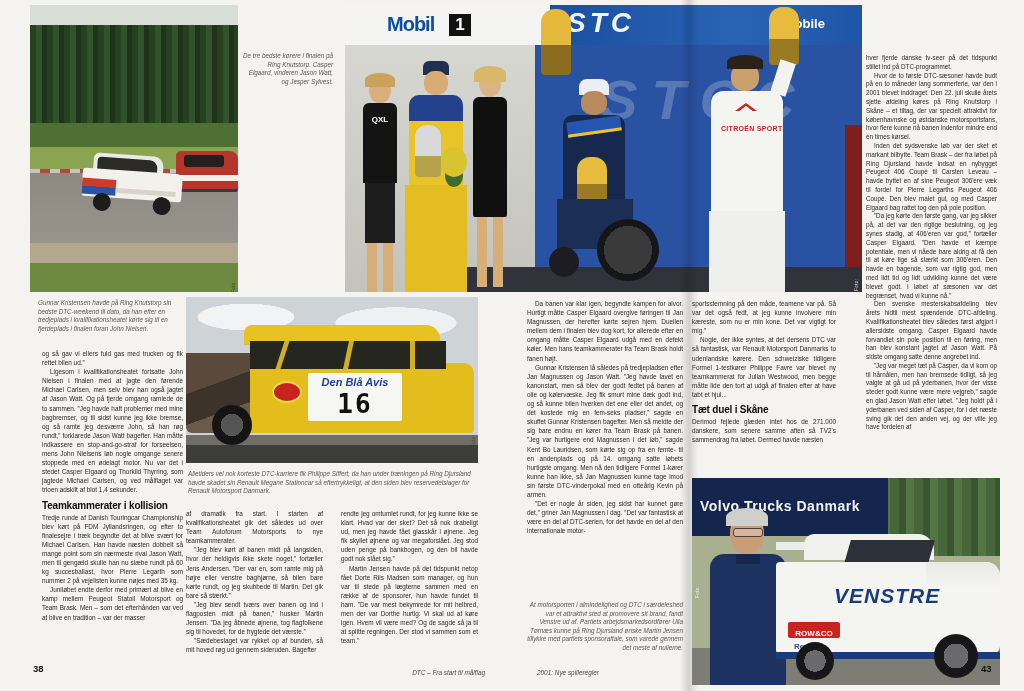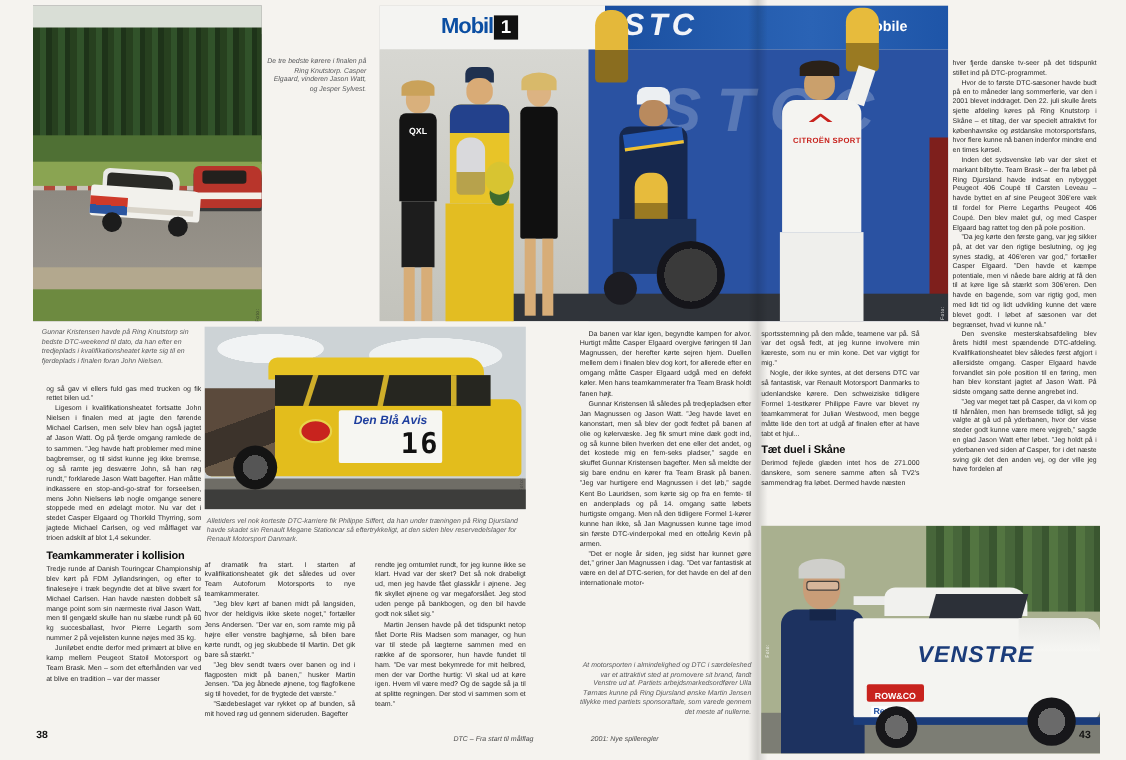--- a/index.html
+++ b/index.html
@@ -56,21 +56,21 @@
   </div>
   <div class="vcredit dark" style="right:2px;top:228px;height:60px;">Foto:</div>
 </div>
 
 <div class="cap r" style="left:243px;top:52px;width:90px;">De tre bedste kørere i finalen på Ring Knutstorp. Casper Elgaard, vinderen Jason Watt, og Jesper Sylvest.</div>
 
 <div class="photo" style="left:345px;top:5px;width:517px;height:287px;background:#d8d8d4;">
 
   <div style="left:0;top:0;width:205px;height:40px;background:#f4f4f2;"></div>
   <div style="left:38px;top:8px;width:130px;height:24px;">
-    <span style="position:absolute;left:18px;top:0;font-weight:bold;font-size:20px;color:#0b4ea2;letter-spacing:-1px;text-align:right;">Mobil</span>
+    <span style="position:absolute;left:4px;top:0;font-weight:bold;font-size:20px;color:#0b4ea2;letter-spacing:-1px;text-align:right;">Mobil</span>
     <span style="position:absolute;left:66px;top:1px;width:22px;height:22px;background:#111;color:#fff;font-weight:bold;font-size:17px;text-align:center;line-height:22px;">1</span>
   </div>
   <div style="left:205px;top:0;width:312px;height:40px;background:linear-gradient(90deg,#1a4fa0 0%,#2a63b5 60%,#1e55a8 100%);"></div>
   <span style="left:222px;top:2px;font-size:28px;font-weight:bold;font-style:italic;color:#f2f4f8;letter-spacing:4px;">STC</span>
   <span style="left:438px;top:11px;font-size:13px;font-weight:bold;color:#ffffff;">mobile</span>
   <div style="left:424px;top:13px;width:11px;height:11px;background:#f6c000;border-radius:50%;"></div>
 
   <div style="left:0;top:40px;width:190px;height:247px;background:linear-gradient(180deg,#d7d7d2 0%,#c3c3bc 100%);"></div>
   <div style="left:190px;top:40px;width:327px;height:247px;background:#2a52a2;"></div>
   <span style="left:255px;top:62px;font-size:56px;font-weight:bold;font-style:italic;color:rgba(255,255,255,.22);letter-spacing:14px;">STCC</span>
@@ -154,21 +154,21 @@
     <div style="left:30px;top:0;width:5px;height:28px;background:#cfae2a;transform:skewX(-18deg);"></div>
     <div style="left:96px;top:0;width:5px;height:28px;background:#cfae2a;transform:skewX(-12deg);"></div>
     <div style="left:160px;top:0;width:5px;height:28px;background:#cfae2a;"></div>
   </div>
   <div style="left:0;top:56px;width:64px;height:80px;background:linear-gradient(160deg,#5b4a3c 0 40%,#3c332b 40% 70%,#6a5a48 70% 100%);border-radius:0 0 0 6px;"></div>
   <div style="left:26px;top:108px;width:40px;height:40px;background:radial-gradient(circle,#555 0 40%,#141414 40% 100%);border-radius:50%;"></div>
   <div style="left:86px;top:84px;width:26px;height:18px;background:#c8231e;border-radius:50%;border:2px solid #e8d44a;"></div>
 
   <div style="left:122px;top:76px;width:94px;height:48px;background:#f6f6f2;border-radius:2px;text-align:center;">
     <span style="position:absolute;left:0;width:94px;top:3px;font-size:11px;font-weight:bold;font-style:italic;color:#1f3f9e;">Den Blå Avis</span>
-    <span style="position:absolute;left:0;width:94px;top:16px;font-family:'DejaVu Sans Mono',monospace;font-size:26px;font-weight:bold;color:#111;letter-spacing:2px;padding-left:27px;">16</span>
+    <span style="position:absolute;left:0;width:94px;top:16px;font-family:'DejaVu Sans Mono',monospace;font-size:26px;font-weight:bold;color:#111;letter-spacing:2px;">16</span>
   </div>
   <div class="vcredit dark" style="right:2px;top:90px;height:60px;color:rgba(60,60,60,.8);">Foto:</div>
 </div>
 
 <div class="cap" style="left:188px;top:470px;width:286px;">Alletiders vel nok korteste DTC-karriere fik Philippe Siffert, da han under træningen på Ring Djursland havde skadet sin Renault Megane Stationcar så eftertrykkeligt, at den siden blev reservedelslager for Renault Motorsport Danmark.</div>
 
 <div class="col" style="left:186px;top:509px;width:137px;height:176px;">
   <p>af dramatik fra start. I starten af kvalifikationsheatet gik det således ud over Team Autoforum Motorsports to nye teamkammerater.</p>
   <p class="ind">”Jeg blev kørt af banen midt på langsiden, hvor der heldigvis ikke skete noget,” fortæller Jens Andersen. ”Der var en, som ramte mig på højre eller venstre baghjørne, så bilen bare kørte rundt, og jeg skubbede til Martin. Det gik bare så stærkt.”</p>
   <p class="ind">”Jeg blev sendt tværs over banen og ind i flagposten midt på banen,” husker Martin Jensen. ”Da jeg åbnede øjnene, tog flagfolkene sig til hovedet, for de frygtede det værste.”</p>
@@ -201,20 +201,23 @@
   <p>hver fjerde danske tv-seer på det tidspunkt stillet ind på DTC-programmet.</p>
   <p class="ind">Hvor de to første DTC-sæsoner havde budt på en to måneder lang sommerferie, var den i 2001 blevet inddraget. Den 22. juli skulle årets sjette afdeling køres på Ring Knutstorp i Skåne – et tiltag, der var specielt attraktivt for københavnske og østdanske motorsportsfans, hvor flere kunne nå banen indenfor mindre end en times kørsel.</p>
   <p class="ind">Inden det sydsvenske løb var der sket et markant bilbytte. Team Brask – der fra løbet på Ring Djursland havde indsat en nybygget Peugeot 406 Coupé til Carsten Leveau – havde byttet en af sine Peugeot 306'ere væk til fordel for Pierre Legarths Peugeot 406 Coupé. Den blev malet gul, og med Casper Elgaard bag rattet tog den på pole position.</p>
   <p class="ind">”Da jeg kørte den første gang, var jeg sikker på, at det var den rigtige beslutning, og jeg synes stadig, at 406'eren var god,” fortæller Casper Elgaard. ”Den havde et kæmpe potentiale, men vi nåede bare aldrig at få den til at køre lige så stærkt som 306'eren. Den havde en bagende, som var rigtig god, men med lidt tid og lidt udvikling kunne det være blevet godt. I løbet af sæsonen var det begrænset, hvad vi kunne nå.”</p>
   <p class="ind">Den svenske mesterskabsafdeling blev årets hidtil mest spændende DTC-afdeling. Kvalifikationsheatet blev således først afgjort i allersidste omgang. Casper Elgaard havde forvandlet sin pole position til en føring, men han blev konstant jagtet af Jason Watt. På sidste omgang satte denne angrebet ind.</p>
   <p class="ind">”Jeg var meget tæt på Casper, da vi kom op til hårnålen, men han bremsede tidligt, så jeg valgte at gå ud på yderbanen, hvor der visse steder godt kunne være mere vejgreb,” sagde en glad Jason Watt efter løbet. ”Jeg holdt på i yderbanen ved siden af Casper, for i det næste sving gik det den anden vej, og der ville jeg have fordelen af</p>
 </div>
 
 <div class="photo" style="left:692px;top:478px;width:308px;height:207px;background:#a9b08f;">
   <div style="left:150px;top:0;width:158px;height:78px;background:repeating-linear-gradient(90deg,#47663a 0 9px,#3a5630 9px 16px,#537541 16px 24px);"></div>
+  <div style="left:0;top:0;width:196px;height:58px;background:#14264e;">
+    <span style="position:absolute;left:8px;top:20px;font-size:14px;font-weight:bold;color:#f2f2f4;letter-spacing:.5px;white-space:nowrap;">Volvo Trucks Danmark</span>
+  </div>
   <div style="left:0;top:170px;width:308px;height:37px;background:#7c7d74;"></div>
 
   <div style="left:14px;top:30px;width:84px;height:177px;">
     <div style="left:24px;top:6px;width:34px;height:40px;background:#c99d78;border-radius:46%;"></div>
     <div style="left:20px;top:0;width:42px;height:18px;background:#cfcfcb;border-radius:50% 50% 0 0;"></div>
     <div style="left:27px;top:20px;width:28px;height:7px;border:1px solid #44403c;border-radius:3px;background:rgba(255,255,255,.25);"></div>
     <div style="left:4px;top:46px;width:76px;height:131px;background:#1d3260;border-radius:14px 14px 0 0;"></div>
     <div style="left:30px;top:46px;width:24px;height:10px;background:#16264a;"></div>
   </div>
 

